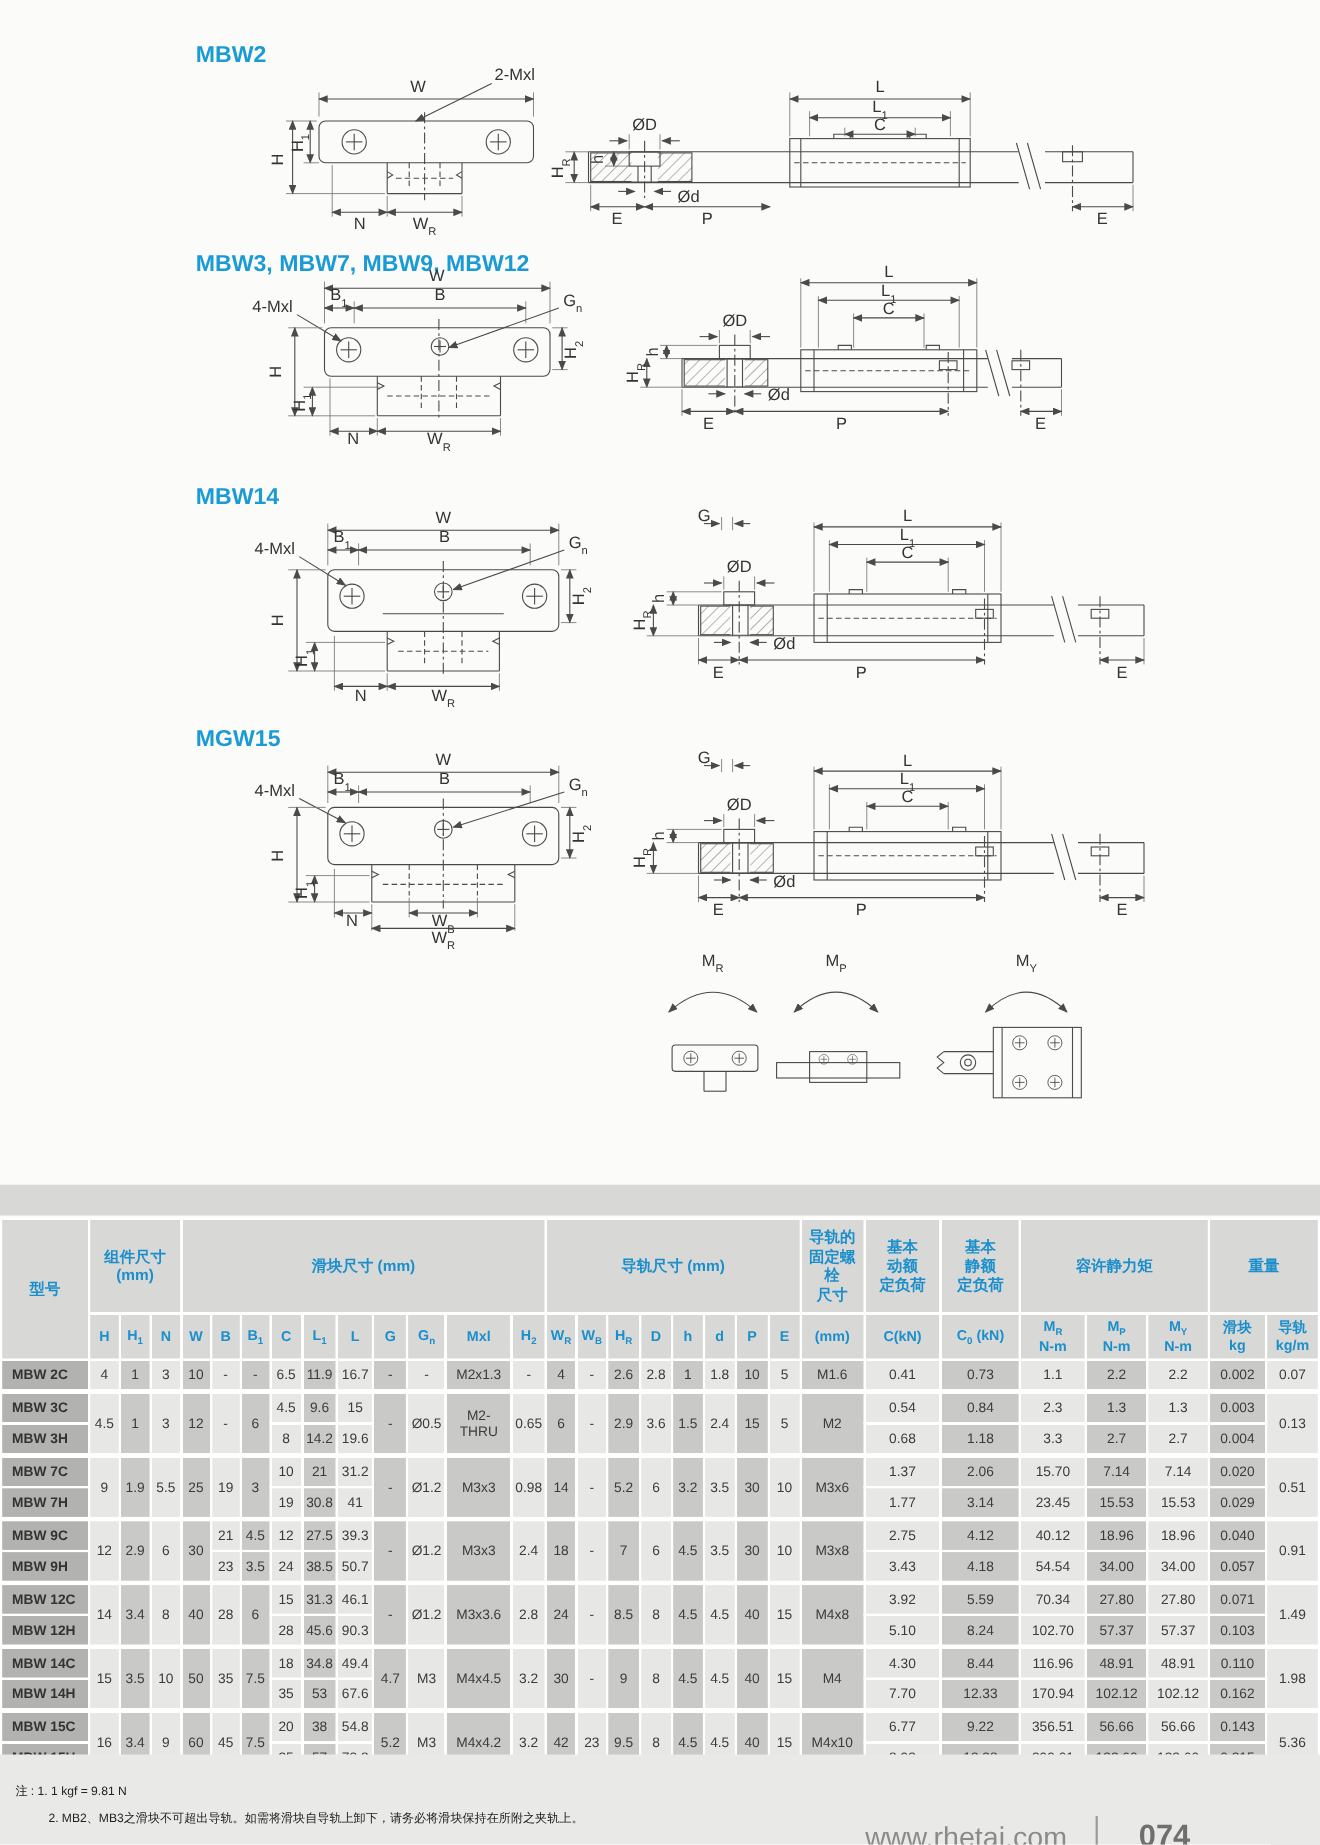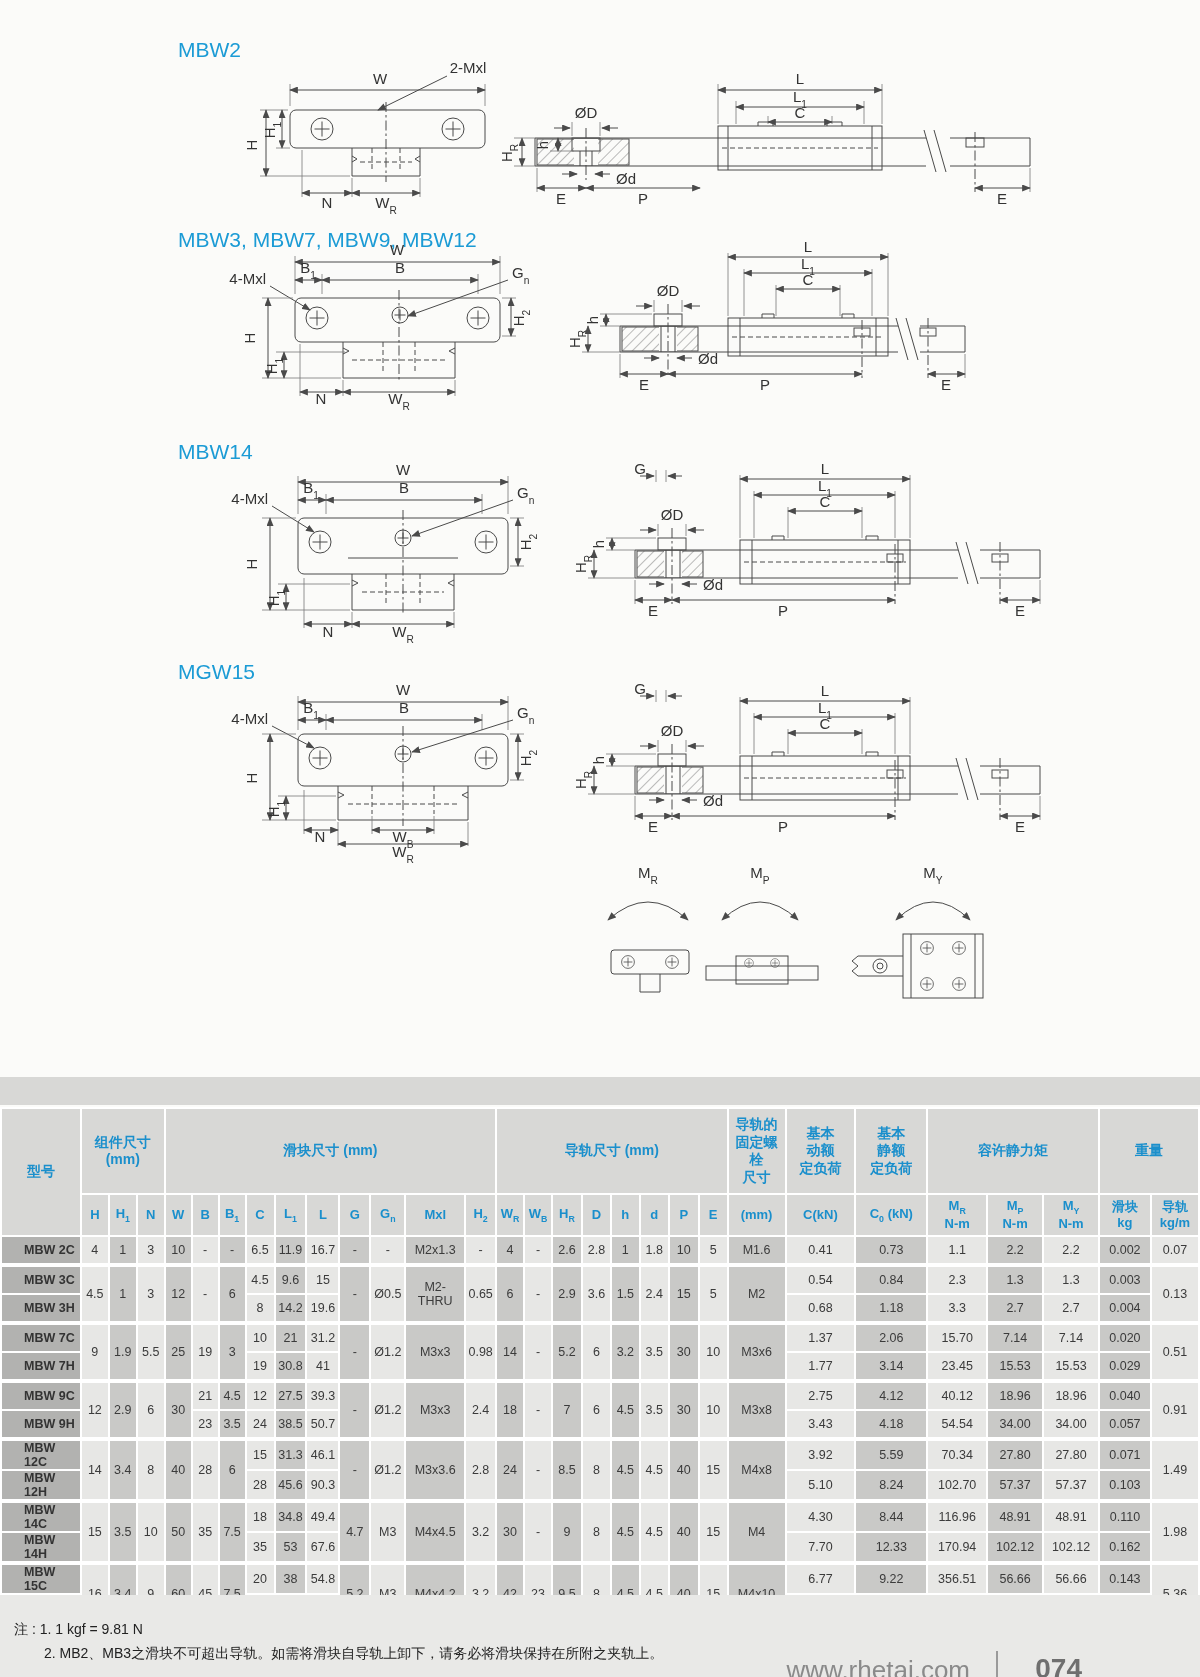--- a/index.html
+++ b/index.html
@@ -1,18 +1,18 @@
 <!DOCTYPE html>
 <html><head>
 <meta charset="utf-8">
 <style>
   html,body{margin:0;padding:0;background:#fff}
   #page{position:relative;width:1200px;height:1677px;background:#fbfbf9;overflow:hidden;
         font-family:"Liberation Sans",sans-serif;color:#333}
-  .sec-title{position:absolute;left:178px;margin:0;font-size:21px;font-weight:400;color:#1b9bd5}
+  .sec-title{position:absolute;left:178px;margin:0;font-size:21px;font-weight:700;color:#1b9bd5}
   #page svg{position:absolute;left:0;overflow:visible}
   svg text{font-size:15px;fill:#333;stroke:none}
   .ln line,.ln path,.ln rect,.ln polyline,.ln circle{stroke:#4a4a4a;stroke-width:1;fill:none}
   .ln use{stroke:#4a4a4a}
   .wh{fill:#fbfbf9 !important;stroke:none !important}
   .ht{fill:url(#hat) !important}
   .dl{marker-start:url(#ar);marker-end:url(#ar)}
   .le{marker-end:url(#ar)}
   .xl{stroke:#7a7a7a !important;stroke-width:.8 !important}
   .dsh{stroke-dasharray:5 3}
@@ -21,26 +21,26 @@
   .band{position:absolute;left:0;width:1200px;background:#d8d8d6}
   table.spec{position:absolute;top:1107px;left:0;width:1200px;border-collapse:collapse;
              table-layout:fixed;background:#fff}
   .spec th,.spec td{border:2px solid #fff;padding:0 1px;text-align:center;overflow:hidden}
   .spec th{background:#d8d8d6;color:#1a8fcc;font-weight:700;white-space:pre-line;line-height:1.25}
   .gh{font-size:14px}
   .ch{font-size:13px;border-bottom:4px solid #fff}
   thead tr:first-child th{height:84px}
   thead tr:last-child th{height:40px}
   tbody td{height:26px;font-size:12.5px;color:#3b3b3b}
-  td.c-model{background:#b2b2b0;text-align:left;padding-left:22px;font-weight:700;color:#333;font-size:12.5px}
+  td.c-model{background:#b2b2b0;text-align:left;padding-left:9px;font-weight:700;color:#333;font-size:12.5px}
   td.c-light{background:#e7e7e5}
   td.c-dark{background:#c9c9c7}
   tbody tr.gs td{border-top:4px solid #fff}
   .bottom{position:absolute;top:1595px;left:0;width:1200px;height:82px;background:#e9e9e7}
-  .note-line{position:absolute;left:14px;font-size:14px;color:#222;white-space:nowrap}
+  .note-line{position:absolute;left:14px;font-size:11px;color:#222;white-space:nowrap}
   .n1{top:26px}
   .n2{top:50px;left:44px}
   .site{position:absolute;top:60px;right:230px;font-size:26px;color:#8a8a8a}
   .vdiv{position:absolute;top:56px;right:202px;width:2px;height:40px;background:#9a9a9a}
   .pnum{position:absolute;top:58px;right:118px;font-size:28px;color:#6f6f6f;font-weight:700}
 </style>
 </head>
 <body>
 
 <div id="page">

